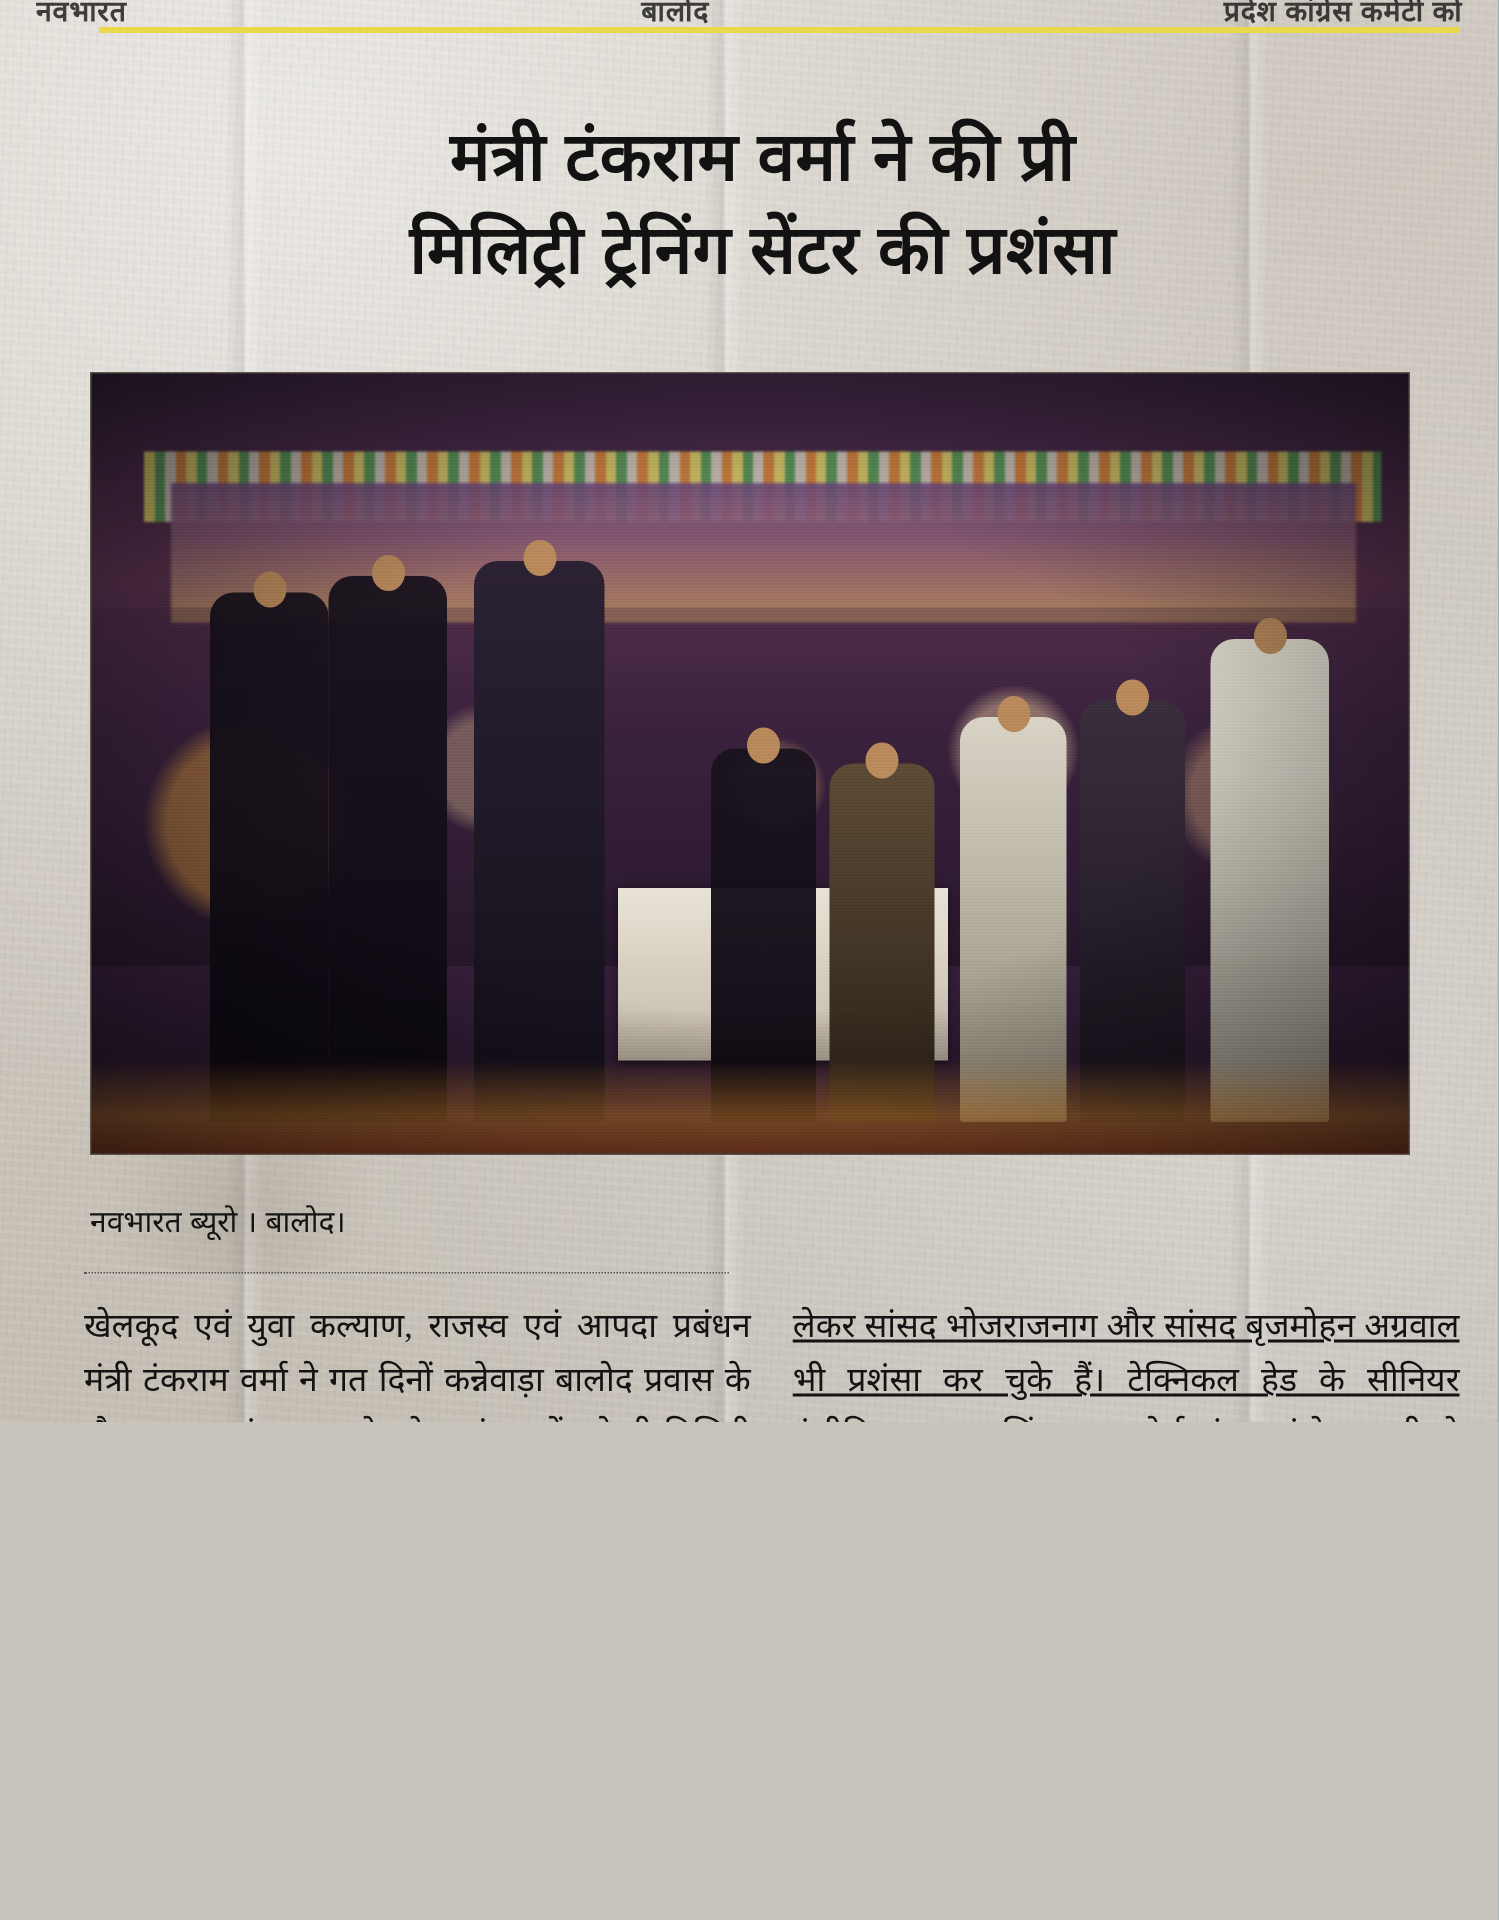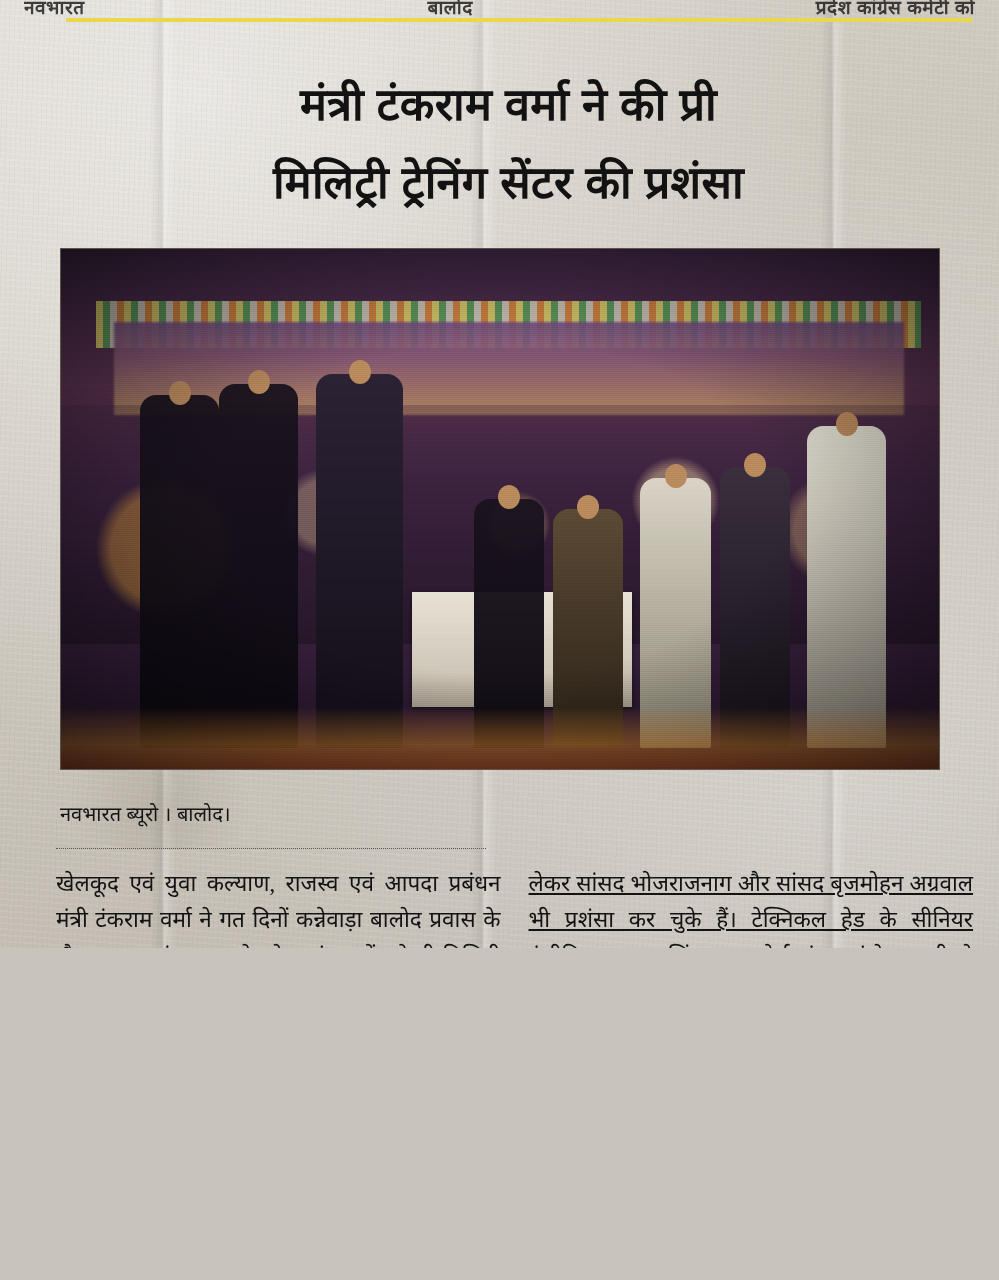--- a/index.html
+++ b/index.html
@@ -79,21 +79,21 @@
     left: 60px;
     right: 42px;
     color: #121212;
     font-family: "Liberation Sans", sans-serif;
     font-weight: bold;
     font-size: 45px;
     line-height: 1.38;
     text-align: center;
     letter-spacing: .3px;
   }
-  .headline .l2 { display: block; margin-top: 16px; }
+  .headline .l2 { display: block; }
 
   .photo {
     position: absolute;
     left: 60px;
     top: 248px;
     width: 878px;
     height: 520px;
     border: 1px solid #5c544a;
     overflow: hidden;
     background: #2a1d2c;

